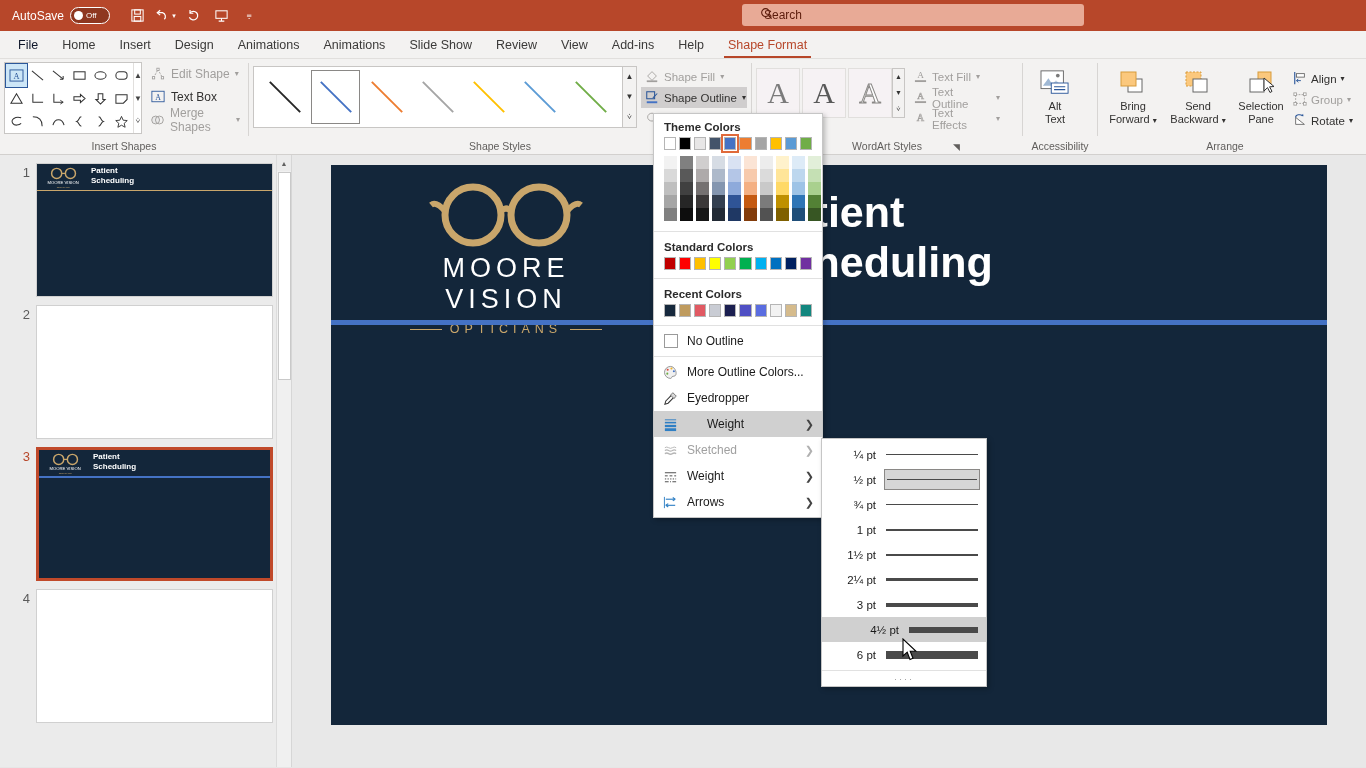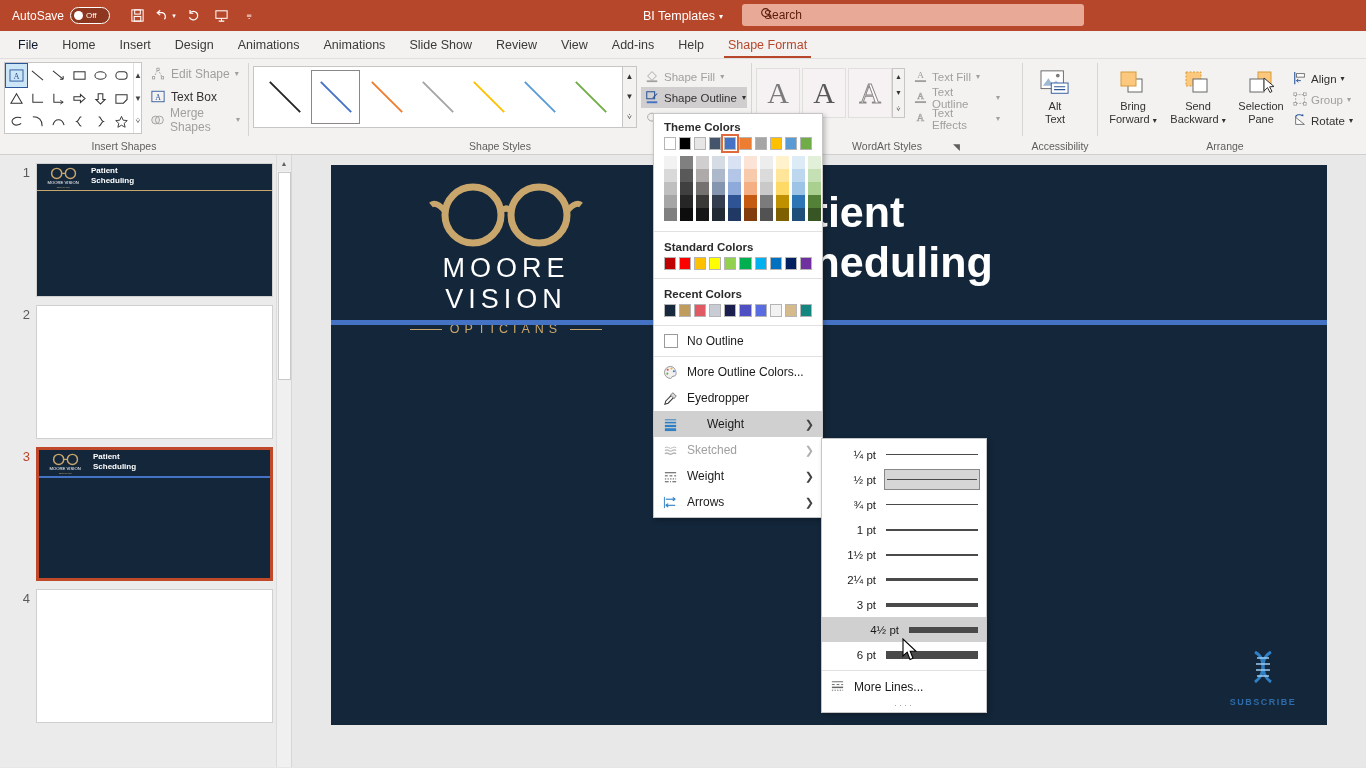--- a/index.html
+++ b/index.html
@@ -291,23 +291,20 @@
           <path d="M4.3 2 L4.3 5.6 L7.8 5.6" fill="none" stroke="#fff" stroke-width="1.3"></path>
         </svg>
     </div>
     <div class="qat-btn">
       <svg width="15" height="15" viewBox="0 0 16 16">
           <rect x="2" y="3" width="12" height="8" fill="none" stroke="#fff" stroke-width="1.1"></rect>
           <path d="M8 11 L8 14 M5 14 L11 14" stroke="#fff" stroke-width="1.1"></path>
         </svg>
     </div>
     <div class="qat-btn" style="font-size:9px;">⩦</div>
-  </div>
-  <div class="doc-title">
-    <span>BI Templates</span><span class="caret">▾</span>
   </div>
   <div class="search-box">
     <span class="mag">
       <svg width="13" height="13" viewBox="0 0 14 14">
           <circle cx="6" cy="6" r="4.2" fill="none" stroke="#5c1c0c" stroke-width="1.2"></circle>
           <path d="M9.2 9.2 L12.5 12.5" stroke="#5c1c0c" stroke-width="1.3"></path>
         </svg>
     </span>
     <span>Search</span>
   </div>
@@ -765,28 +762,20 @@
           <span class="dash"></span>
           <span class="txt">OPTICIANS</span>
           <span class="dash"></span>
         </div>
       </div>
       <div class="slide-title">
         <span>Patient</span><br>
         <span>Scheduling</span>
       </div>
       <div class="slide-rule"></div>
-      <div class="subscribe">
-        <svg width="48" height="44" viewBox="0 0 48 44">
-          <path d="M16 4 C30 12 18 24 32 34" fill="none" stroke="#2f7fc4" stroke-width="3"></path>
-          <path d="M32 4 C18 12 30 24 16 34" fill="none" stroke="#2f7fc4" stroke-width="3"></path>
-          <path d="M18 10 L30 10 M17 16 L31 16 M17 22 L31 22 M18 28 L30 28" stroke="#9ecbf0" stroke-width="1.6"></path>
-        </svg>
-        <div class="sub-text">SUBSCRIBE</div>
-      </div>
     </div>
   </div>
 </div>
 
 <div class="menu">
   <div class="menu-head">Theme Colors</div>
   <div class="swatch-row">
     <span class="sw" style="background:#ffffff;"></span>
     <span class="sw" style="background:#000000;"></span>
     <span class="sw" style="background:#e7e6e6;"></span>
@@ -1037,31 +1026,20 @@
         <span class="w-line" style="height:6px;"></span>
       </span>
   </div>
   <div class="w-item">
     <span class="w-label">6 pt</span>
     <span class="w-line-wrap">
         <span class="w-line" style="height:8px;"></span>
       </span>
   </div>
   <div class="submenu-div"></div>
-  <div class="more-lines">
-    <span>
-      <svg width="15" height="15" viewBox="0 0 16 16">
-          <path d="M2 4 L14 4" stroke="#666" stroke-width="1"></path>
-          <path d="M2 7 L14 7" stroke="#666" stroke-width="1" stroke-dasharray="3 2"></path>
-          <path d="M2 10 L14 10" stroke="#666" stroke-width="1.6"></path>
-          <path d="M2 13 L14 13" stroke="#666" stroke-width="1" stroke-dasharray="1.4 1.4"></path>
-        </svg>
-    </span>
-    <span>More Lines...</span>
-  </div>
   <div class="grip">····</div>
 </div>
 
 <div class="cursor-arrow">
   <svg width="17" height="24" viewBox="0 0 17 24">
     <path d="M1 1 L1 18 L5.2 14.2 L8 21.5 L11 20.2 L8.2 13.2 L13.8 13 Z" fill="#fff" stroke="#000" stroke-width="1.1"></path>
   </svg>
 </div>
 
 </body></html>

